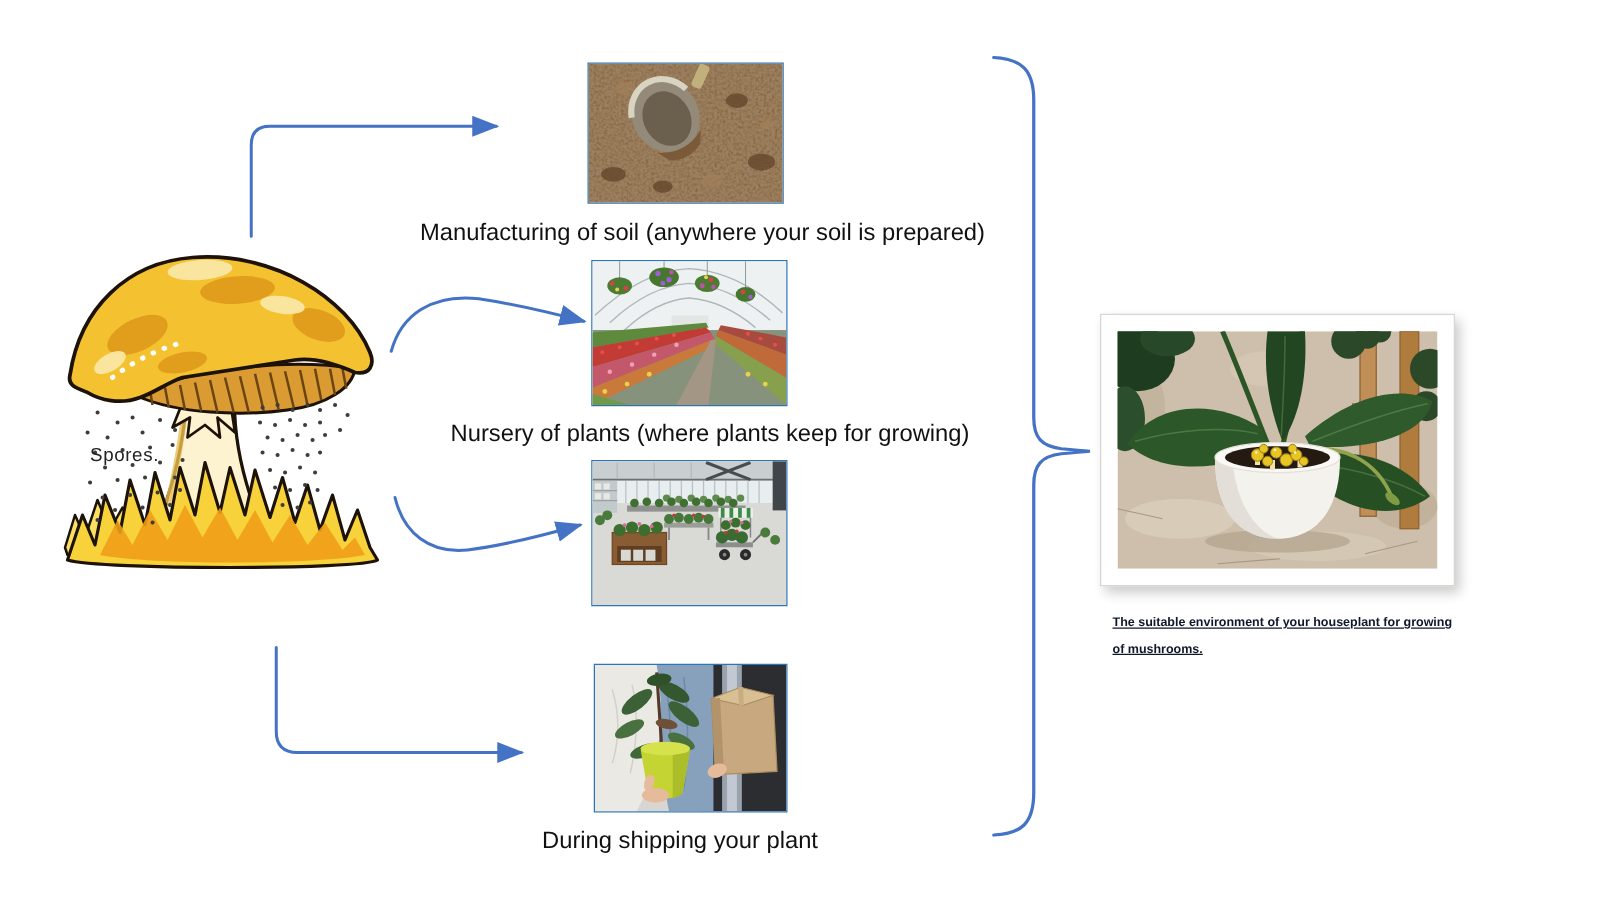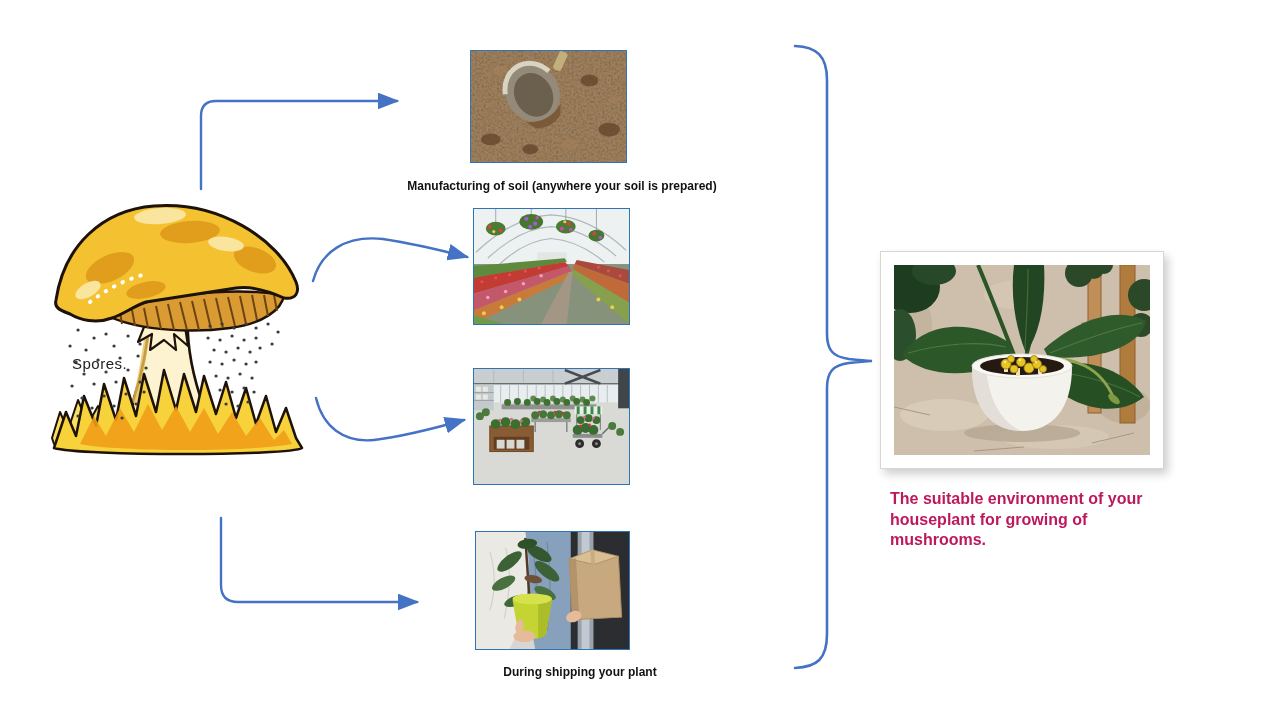--- a/index.html
+++ b/index.html
@@ -2,22 +2,22 @@
 <html><head>
 <meta charset="utf-8">
 <style>
   html,body{margin:0;padding:0;background:#fff;}
   .canvas{position:relative;width:1280px;height:720px;background:#ffffff;overflow:hidden;
           font-family:"Liberation Sans",sans-serif;color:#1a1a1a;}
   .connectors{position:absolute;left:0;top:0;width:1280px;height:720px;pointer-events:none;}
   .photo{position:absolute;box-sizing:border-box;border:1px solid #2E75B6;background:#fff;}
   .photo svg{display:block;width:100%;height:100%;}
   .caption{position:absolute;white-space:nowrap;transform:translateX(-50%);
-           font-size:12px;line-height:19px;color:#111;font-weight:bold;}
-  .note{position:absolute;font-weight:bold;font-size:16px;line-height:20.5px;color:#be185d;}
+           font-size:19px;line-height:19px;color:#111;}
+  .note{position:absolute;font-weight:bold;font-size:10px;line-height:20.5px;color:#0f172a;text-decoration:underline;}
   .mushroom-fig{position:absolute;left:50px;top:198px;width:266px;height:266px;margin:0;}
   .mushroom-fig svg{display:block;width:100%;height:100%;}
   .frame{position:absolute;left:880px;top:251px;width:284px;height:218px;box-sizing:border-box;
          background:#fff;border:1px solid #d9d6d1;padding:13px;
          box-shadow:4px 5px 9px rgba(0,0,0,.20);}
   .frame svg{display:block;width:256px;height:190px;}
 </style>
 </head>
 <body>
 
@@ -180,20 +180,21 @@
             <circle cx="89" cy="20" r="2"></circle>
             <circle cx="98" cy="21" r="1.8"></circle>
           </g>
         <g fill="#e8cf4e">
             <circle cx="20" cy="23" r="1.6"></circle>
             <circle cx="92" cy="13" r="1.6"></circle>
           </g>
       </g>
     </svg>
   </div>
+  <div class="caption" style="left:568px;top:338px;">Nursery of plants (where plants keep for growing)</div>
 
   <div class="photo" style="left:473px;top:368px;width:157px;height:117px;">
     <svg viewBox="0 0 157 117" preserveAspectRatio="none">
       <rect width="157" height="117" fill="#d9dad5"></rect>
       <rect width="157" height="16" fill="#c9ced0"></rect>
       <path d="M0 15 H157" stroke="#6a6f72" stroke-width="1.5"></path>
       <path d="M92 1 L128 15 M128 1 L92 15" stroke="#474c50" stroke-width="2.5" fill="none"></path>
       <path d="M20 1 V14 M50 1 V14 M80 1 V14" stroke="#b4babc" stroke-width="1" fill="none"></path>
       <rect y="16" width="157" height="18" fill="#e8edef"></rect>
       <g stroke="#b9c0c3" stroke-width="1">
@@ -339,21 +340,21 @@
         <ellipse cx="58" cy="48" rx="9" ry="4" transform="rotate(10 58 48)" fill="#6e4f38"></ellipse>
         <path d="M37 69 L77 69 L71 104 C66 110 48 110 43 104 Z" fill="#c3d433"></path>
         <path d="M63 69 L77 69 L71 104 C69 107 66 108 63 108 Z" fill="#a9ba28" opacity=".9"></path>
         <ellipse cx="57" cy="68" rx="20" ry="5.5" fill="#d6e24c"></ellipse>
       </g>
       <ellipse cx="28" cy="98" rx="14" ry="10" fill="#ebe9e4"></ellipse>
       <ellipse cx="49" cy="106" rx="11" ry="6" fill="#e6bb9b"></ellipse>
       <ellipse cx="44" cy="96" rx="4" ry="7" transform="rotate(15 44 96)" fill="#e6bb9b"></ellipse>
     </svg>
   </div>
-  <div class="caption" style="left:580px;top:663px;">During shipping your plant</div>
+  <div class="caption" style="left:544px;top:663px;">During shipping your plant</div>
 
   <div class="frame">
     <svg viewBox="0 0 256 190">
       <rect width="256" height="190" fill="#cdbfab"></rect>
       <g>
         <ellipse cx="50" cy="150" rx="44" ry="16" fill="#dbcfbc" opacity=".8"></ellipse>
         <ellipse cx="160" cy="172" rx="55" ry="12" fill="#d6c9b5" opacity=".8"></ellipse>
         <ellipse cx="230" cy="140" rx="26" ry="18" fill="#c2b29b"></ellipse>
         <ellipse cx="20" cy="60" rx="18" ry="30" fill="#c3b49e"></ellipse>
         <ellipse cx="120" cy="30" rx="30" ry="14" fill="#d8ccb9" opacity=".6"></ellipse>

